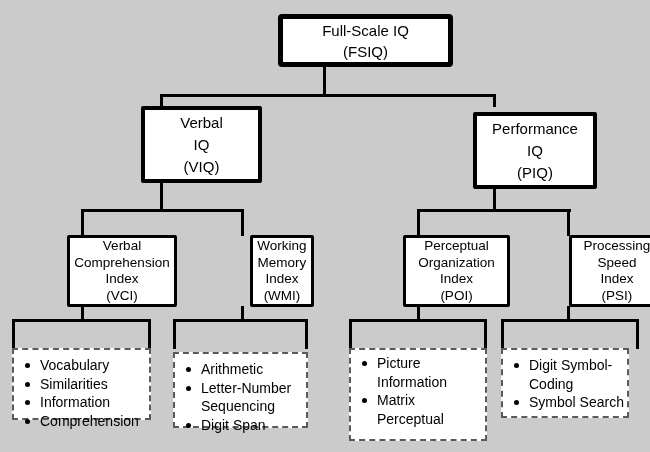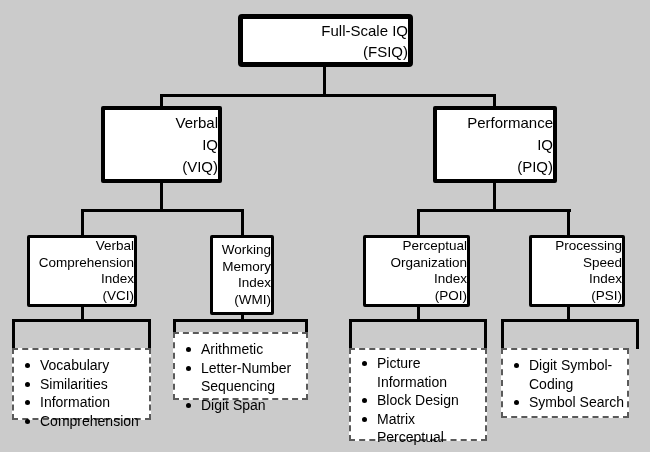--- a/index.html
+++ b/index.html
@@ -18,24 +18,25 @@
   
   .ln { position: absolute; background: #000; }
   
   .node {
     position: absolute;
     box-sizing: border-box;
     background: #fff;
     border: 3px solid #000;
     display: flex;
     flex-direction: column;
-    align-items: flex-end;
+    align-items: center;
     justify-content: center;
     text-align: center;
     border-radius: 2px;
+    margin-left: 40px;
   }
   .node.l1 { border-width: 5px; font-size: 15px; line-height: 21px; border-radius: 4px; }
   .node.l2 { border-width: 4px; font-size: 15px; line-height: 22px; }
   .node.l3 { border-width: 3px; font-size: 13.5px; line-height: 16.5px; }
   
   .subbox {
     position: absolute;
     box-sizing: border-box;
     background: #fff;
     border: 2px dashed #5a5a5a;
@@ -104,33 +105,33 @@
   <div class="node l1" style="left:238px;top:14px;width:175px;height:53px">
     <div>Full-Scale IQ</div>
     <div>(FSIQ)</div>
   </div>
 
   <div class="node l2" style="left:101px;top:106px;width:121px;height:77px">
     <div>Verbal</div>
     <div>IQ</div>
     <div>(VIQ)</div>
   </div>
-  <div class="node l2" style="left:433px;top:106px;width:124px;height:77px">
+  <div class="node l2" style="left:433px;top:112px;width:124px;height:77px">
     <div>Performance</div>
     <div>IQ</div>
     <div>(PIQ)</div>
   </div>
 
   <div class="node l3" style="left:27px;top:235px;width:110px;height:72px">
     <div>Verbal</div>
     <div>Comprehension</div>
     <div>Index</div>
     <div>(VCI)</div>
   </div>
-  <div class="node l3" style="left:210px;top:235px;width:64px;height:80px">
+  <div class="node l3" style="left:210px;top:235px;width:64px;height:72px">
     <div>Working</div>
     <div>Memory</div>
     <div>Index</div>
     <div>(WMI)</div>
   </div>
   <div class="node l3" style="left:363px;top:235px;width:107px;height:72px">
     <div>Perceptual</div>
     <div>Organization</div>
     <div>Index</div>
     <div>(POI)</div>
@@ -143,31 +144,30 @@
   </div>
 
   <div class="subbox" style="left:12px;top:348px;width:139px;height:72px">
     <ul>
       <li><span class="dot"></span><span>Vocabulary</span></li>
       <li><span class="dot"></span><span>Similarities</span></li>
       <li><span class="dot"></span><span>Information</span></li>
       <li><span class="dot"></span><span>Comprehension</span></li>
     </ul>
   </div>
-  <div class="subbox" style="left:173px;top:332px;width:135px;height:68px">
+  <div class="subbox" style="left:173px;top:352px;width:135px;height:76px">
     <ul>
       <li><span class="dot"></span><span>Arithmetic</span></li>
       <li><span class="dot"></span><span>Letter-Number Sequencing</span></li>
       <li><span class="dot"></span><span>Digit Span</span></li>
     </ul>
   </div>
   <div class="subbox" style="left:349px;top:348px;width:138px;height:93px">
     <ul style="padding-top:4px">
       <li><span class="dot"></span><span>Picture Information</span></li>
-      <li><span class="dot"></span><span>Block Design</span></li>
       <li><span class="dot"></span><span>Matrix Perceptual</span></li>
     </ul>
   </div>
   <div class="subbox" style="left:501px;top:348px;width:128px;height:70px">
     <ul>
       <li><span class="dot"></span><span>Digit Symbol-Coding</span></li>
       <li><span class="dot"></span><span>Symbol Search</span></li>
     </ul>
   </div>
 

